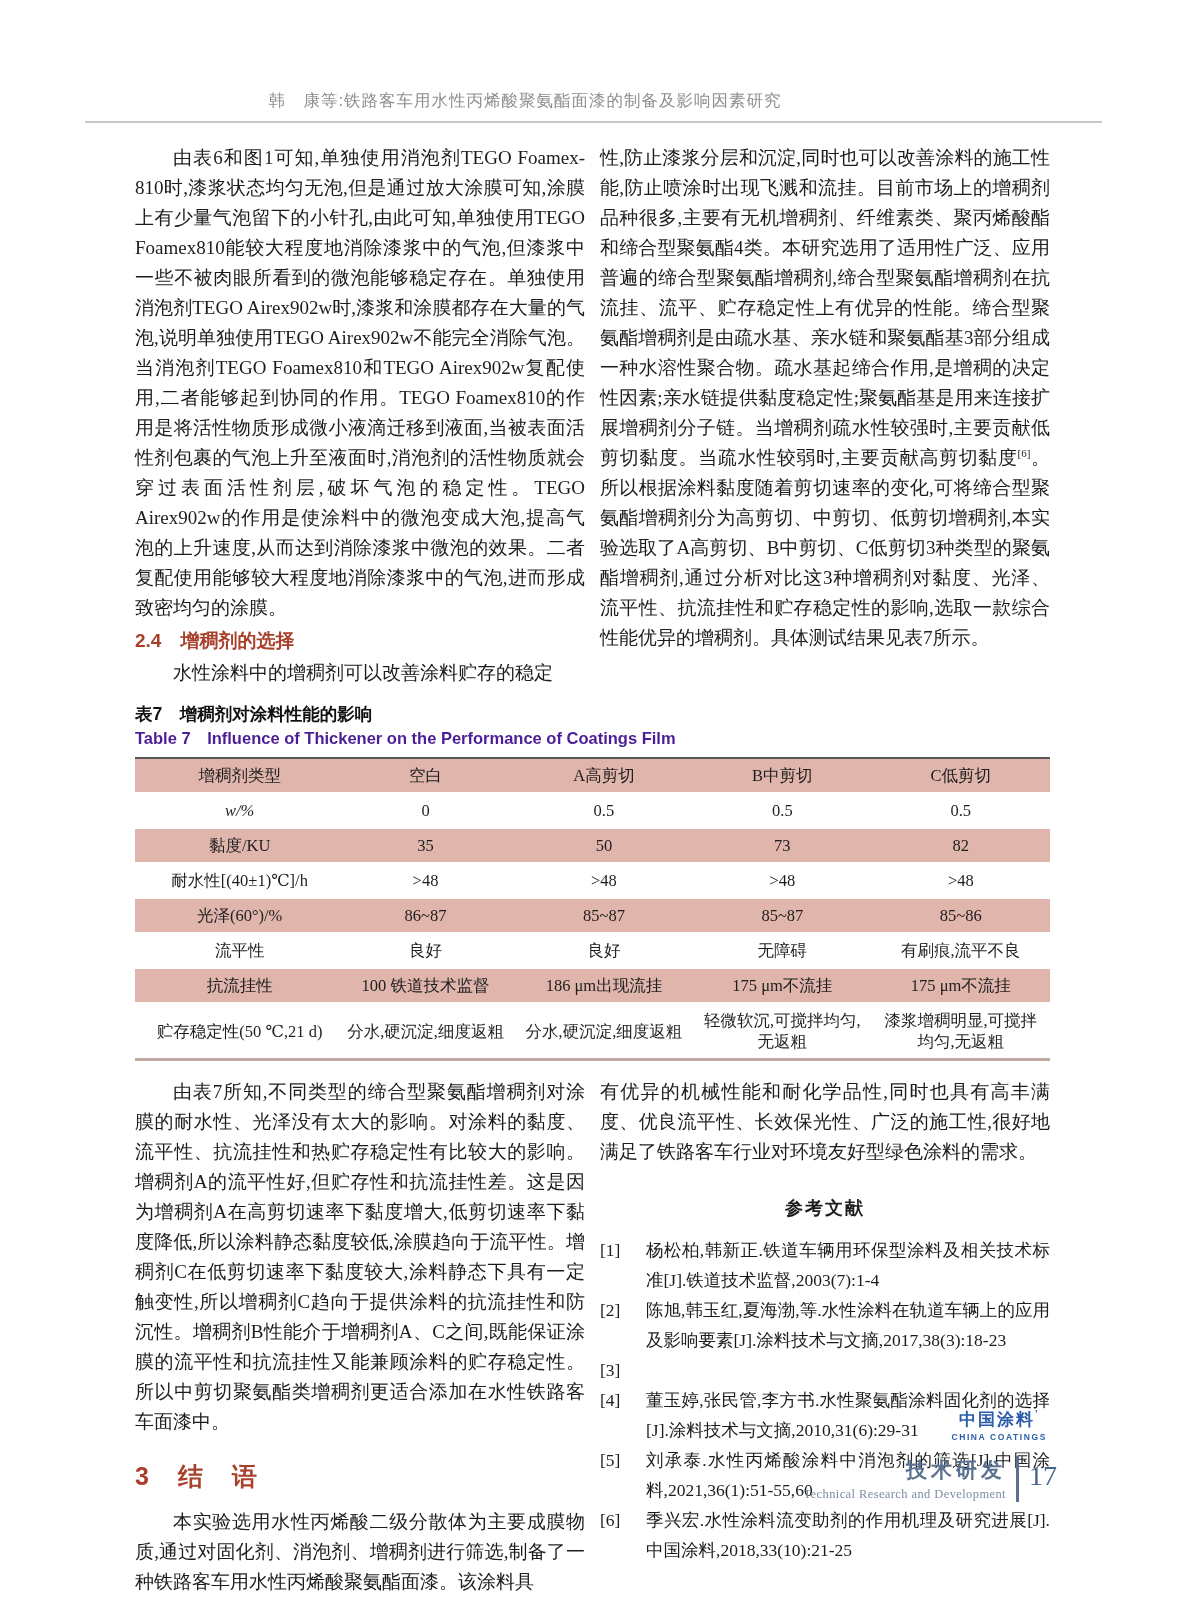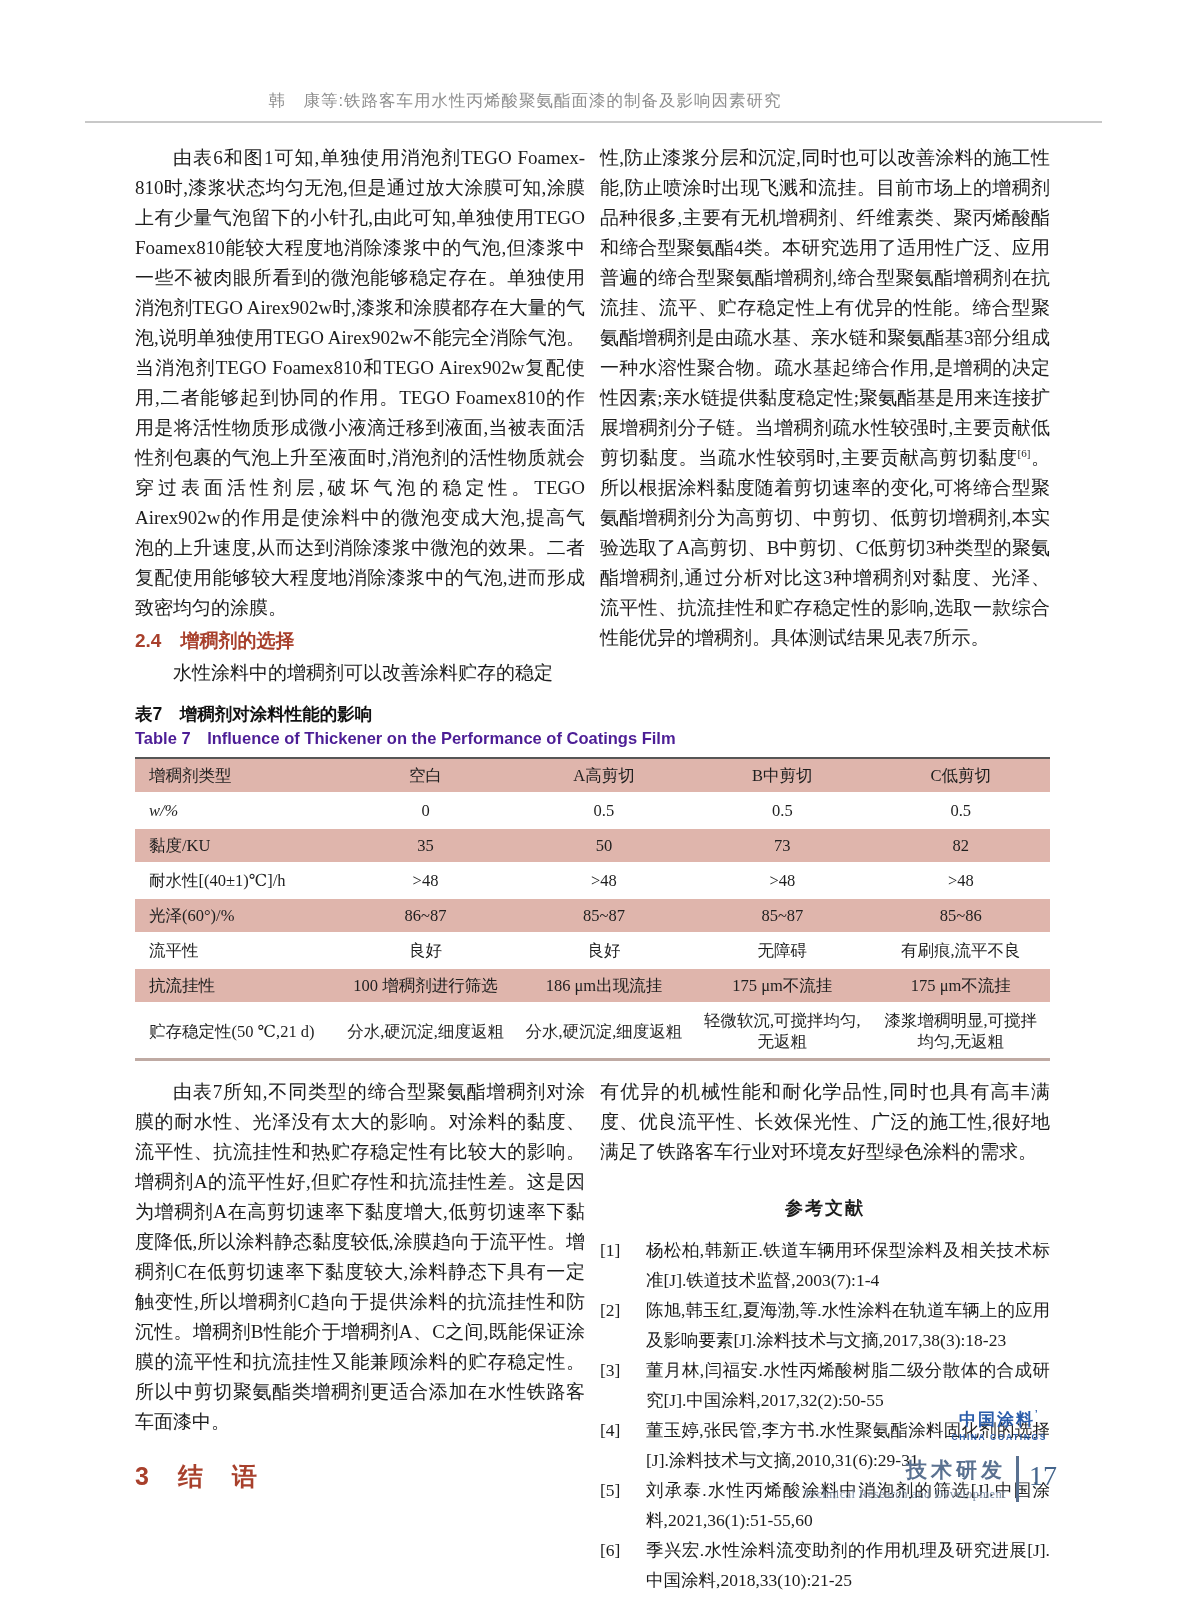--- a/index.html
+++ b/index.html
@@ -40,21 +40,21 @@
   .caption-en {
     text-align:left; font-family:Liberation Sans, sans-serif;
     font-weight:bold; font-size:16.5px; margin:3px 0 9px 0; color:#4c1d95;
   }
   table.perf {
     width:100%; border-collapse:collapse; font-size:16.5px; line-height:21px;
     border-top:2px solid #565656; border-bottom:3px solid #bfaaa3; color:#1e1e1e;
   }
   table.perf th, table.perf td { padding:6px 6px; text-align:center; font-weight:normal; }
   table.perf tr { border-bottom:2px solid #ffffff; }
-  table.perf .rowhead { text-align:left; padding-left:14px; }
+  table.perf .rowhead { text-align:center; padding-left:14px; }
   table.perf .shaded { background:#dfb5ac; }
   table.perf .italic { font-style:italic; }
   
   .ref-heading {
     text-align:center; font-family:"Liberation Sans","DejaVu Sans",sans-serif;
     font-weight:bold; font-size:18px; margin:26px 0 12px 0; letter-spacing:2px;
   }
   .refs { list-style:none; margin:0; padding:0; font-size:17.5px; line-height:30px; }
   .refs li { display:flex; }
   .refnum { flex:none; width:46px; }
@@ -155,56 +155,56 @@
           </tr>
           <tr>
             <td class="rowhead">流平性</td>
             <td>良好</td>
             <td>良好</td>
             <td>无障碍</td>
             <td>有刷痕,流平不良</td>
           </tr>
           <tr class="shaded">
             <td class="rowhead">抗流挂性</td>
-            <td>100 增稠剂进行筛选</td>
+            <td>100 铁道技术监督</td>
             <td>186 μm出现流挂</td>
             <td>175 μm不流挂</td>
             <td>175 μm不流挂</td>
           </tr>
           <tr>
             <td class="rowhead">贮存稳定性(50 ℃,21 d)</td>
             <td>分水,硬沉淀,细度返粗</td>
             <td>分水,硬沉淀,细度返粗</td>
             <td>轻微软沉,可搅拌均匀,无返粗</td>
             <td>漆浆增稠明显,可搅拌均匀,无返粗</td>
           </tr>
         </tbody>
       </table>
     </div>
 
     <div class="two-col" style="margin-top:16px;">
       <div class="col">
         <p class="indent">由表7所知,不同类型的缔合型聚氨酯增稠剂对涂膜的耐水性、光泽没有太大的影响。对涂料的黏度、流平性、抗流挂性和热贮存稳定性有比较大的影响。增稠剂A的流平性好,但贮存性和抗流挂性差。这是因为增稠剂A在高剪切速率下黏度增大,低剪切速率下黏度降低,所以涂料静态黏度较低,涂膜趋向于流平性。增稠剂C在低剪切速率下黏度较大,涂料静态下具有一定触变性,所以增稠剂C趋向于提供涂料的抗流挂性和防沉性。增稠剂B性能介于增稠剂A、C之间,既能保证涂膜的流平性和抗流挂性又能兼顾涂料的贮存稳定性。所以中剪切聚氨酯类增稠剂更适合添加在水性铁路客车面漆中。</p>
         <h2 class="big-heading">3　结　语</h2>
+        <p class="indent">本实验选用水性丙烯酸二级分散体为主要成膜物质,通过对固化剂、消泡剂、增稠剂进行筛选,制备了一种铁路客车用水性丙烯酸聚氨酯面漆。该涂料具</p>
       </div>
       <div class="col">
         <p>有优异的机械性能和耐化学品性,同时也具有高丰满度、优良流平性、长效保光性、广泛的施工性,很好地满足了铁路客车行业对环境友好型绿色涂料的需求。</p>
         <div class="ref-heading">参考文献</div>
         <ol class="refs">
           <li>
               <span class="refnum">[1]</span>
               <span class="reftext">杨松柏,韩新正.铁道车辆用环保型涂料及相关技术标准[J].铁道技术监督,2003(7):1-4</span>
             </li>
           <li>
               <span class="refnum">[2]</span>
               <span class="reftext">陈旭,韩玉红,夏海渤,等.水性涂料在轨道车辆上的应用及影响要素[J].涂料技术与文摘,2017,38(3):18-23</span>
             </li>
           <li>
               <span class="refnum">[3]</span>
-              <span class="reftext">董月林,闫福安.水性丙烯酸树脂二级分散体的合成研究[J].中国涂料,2017,32(2):50-55</span>
             </li>
           <li>
               <span class="refnum">[4]</span>
               <span class="reftext">董玉婷,张民管,李方书.水性聚氨酯涂料固化剂的选择[J].涂料技术与文摘,2010,31(6):29-31</span>
             </li>
           <li>
               <span class="refnum">[5]</span>
               <span class="reftext">刘承泰.水性丙烯酸涂料中消泡剂的筛选[J].中国涂料,2021,36(1):51-55,60</span>
             </li>
           <li>

